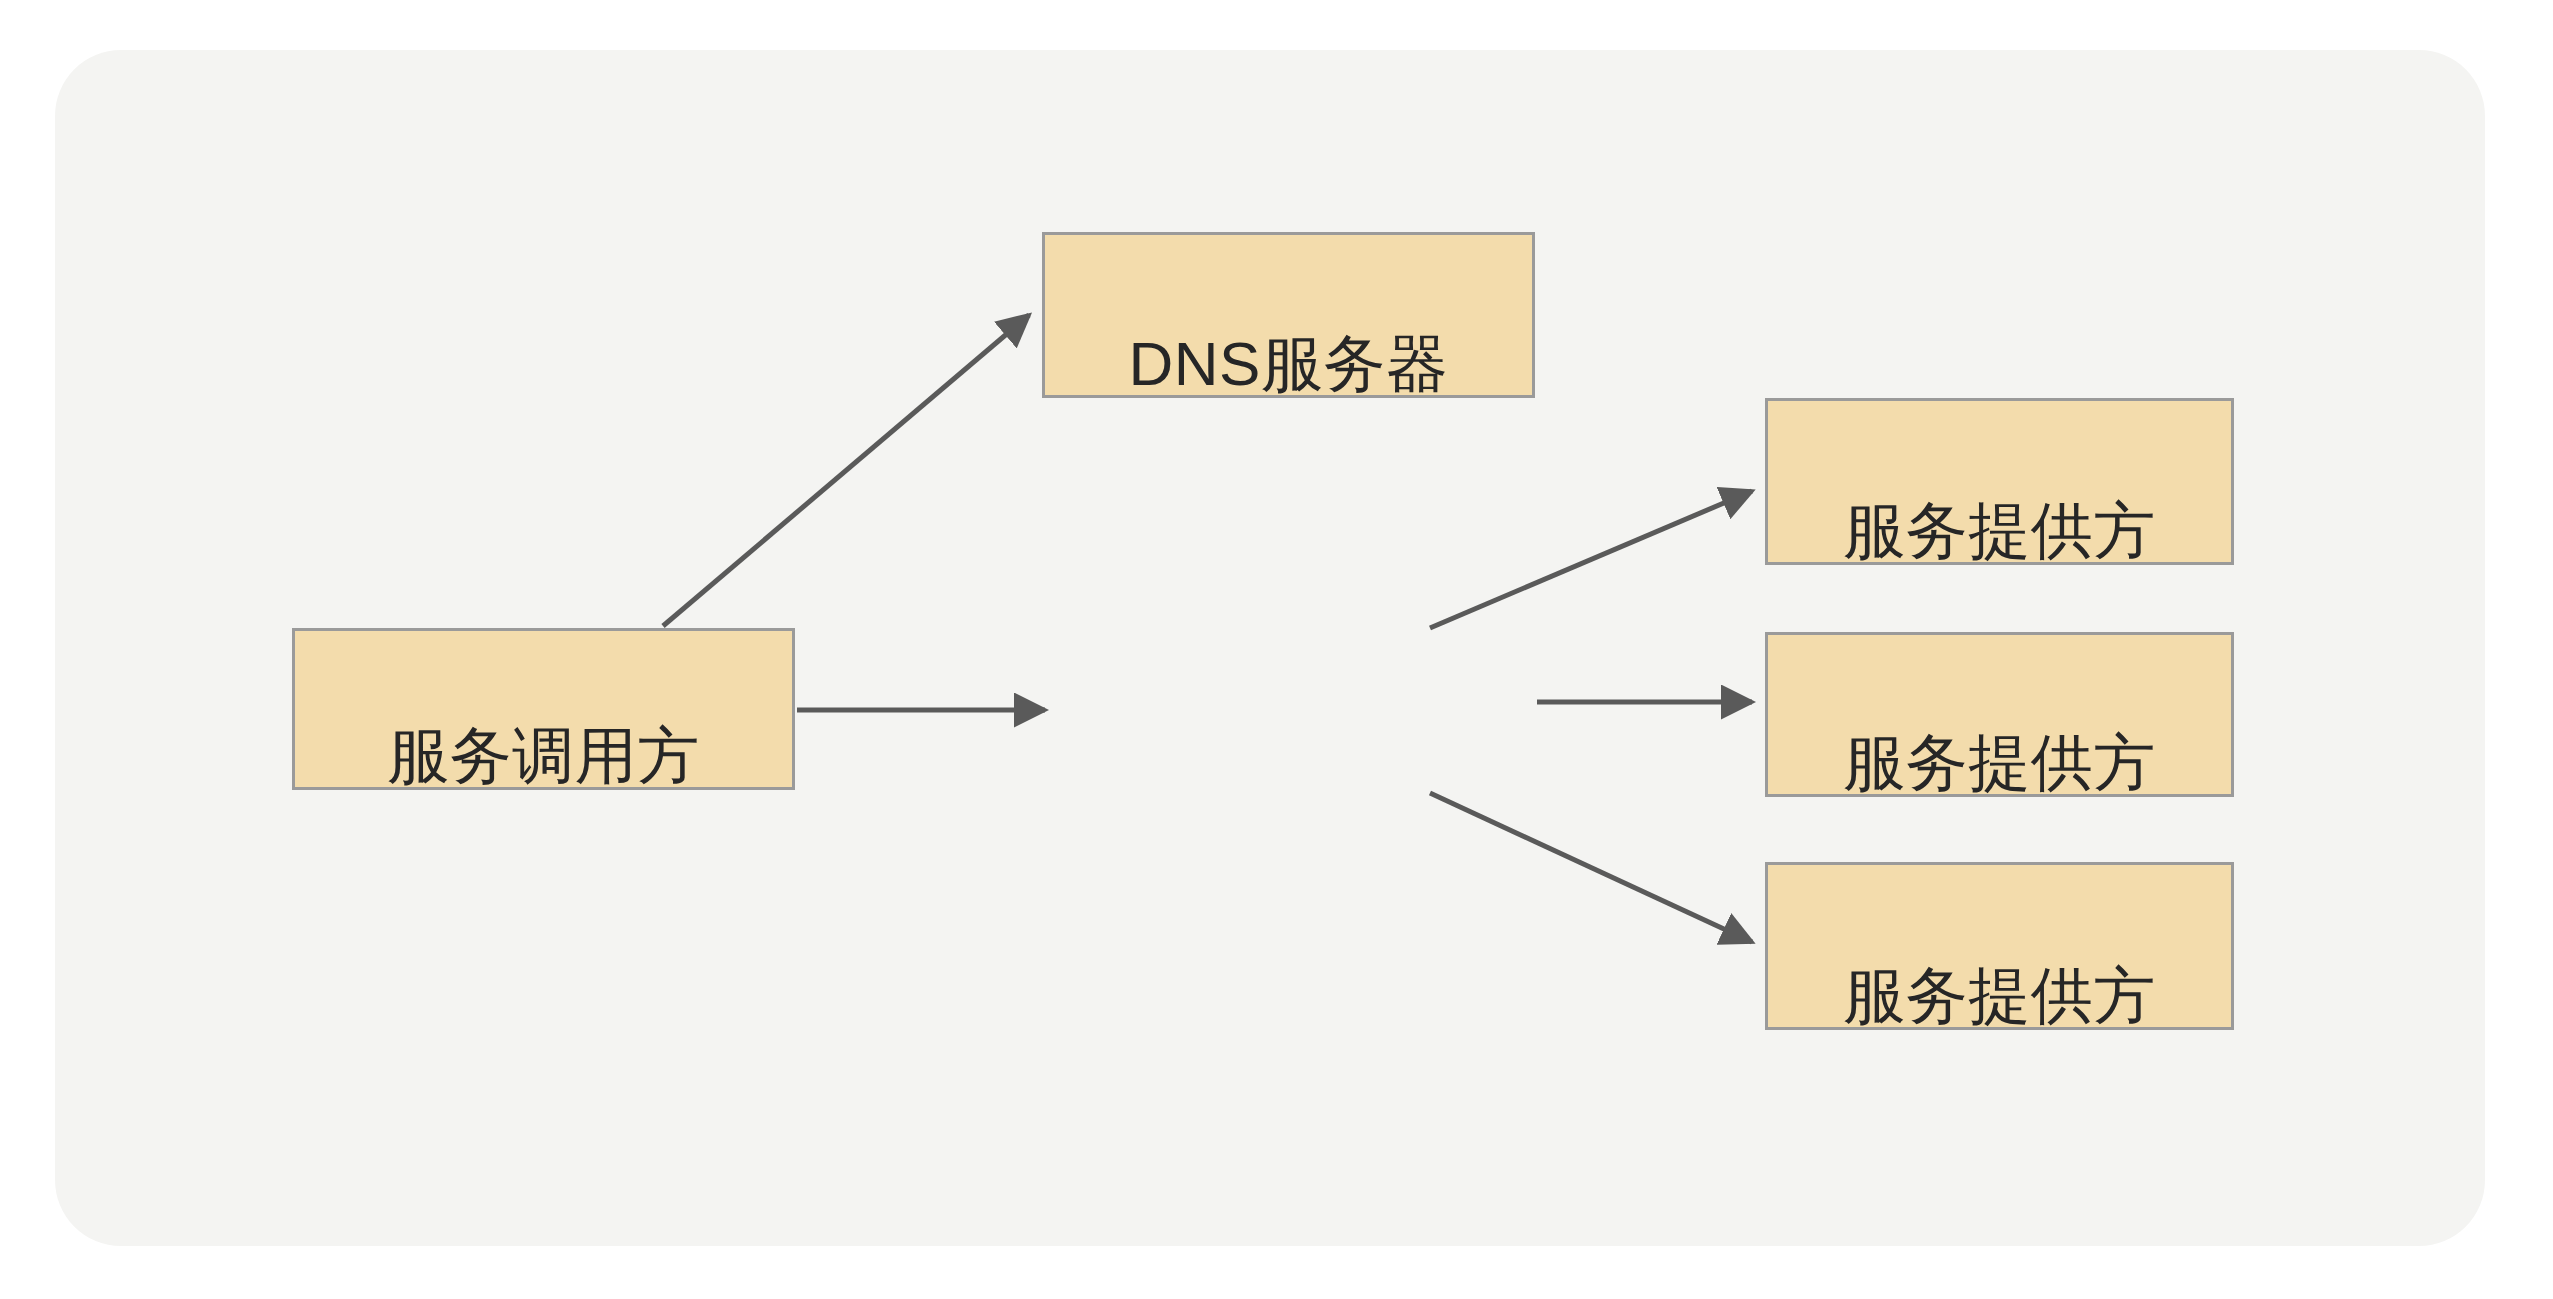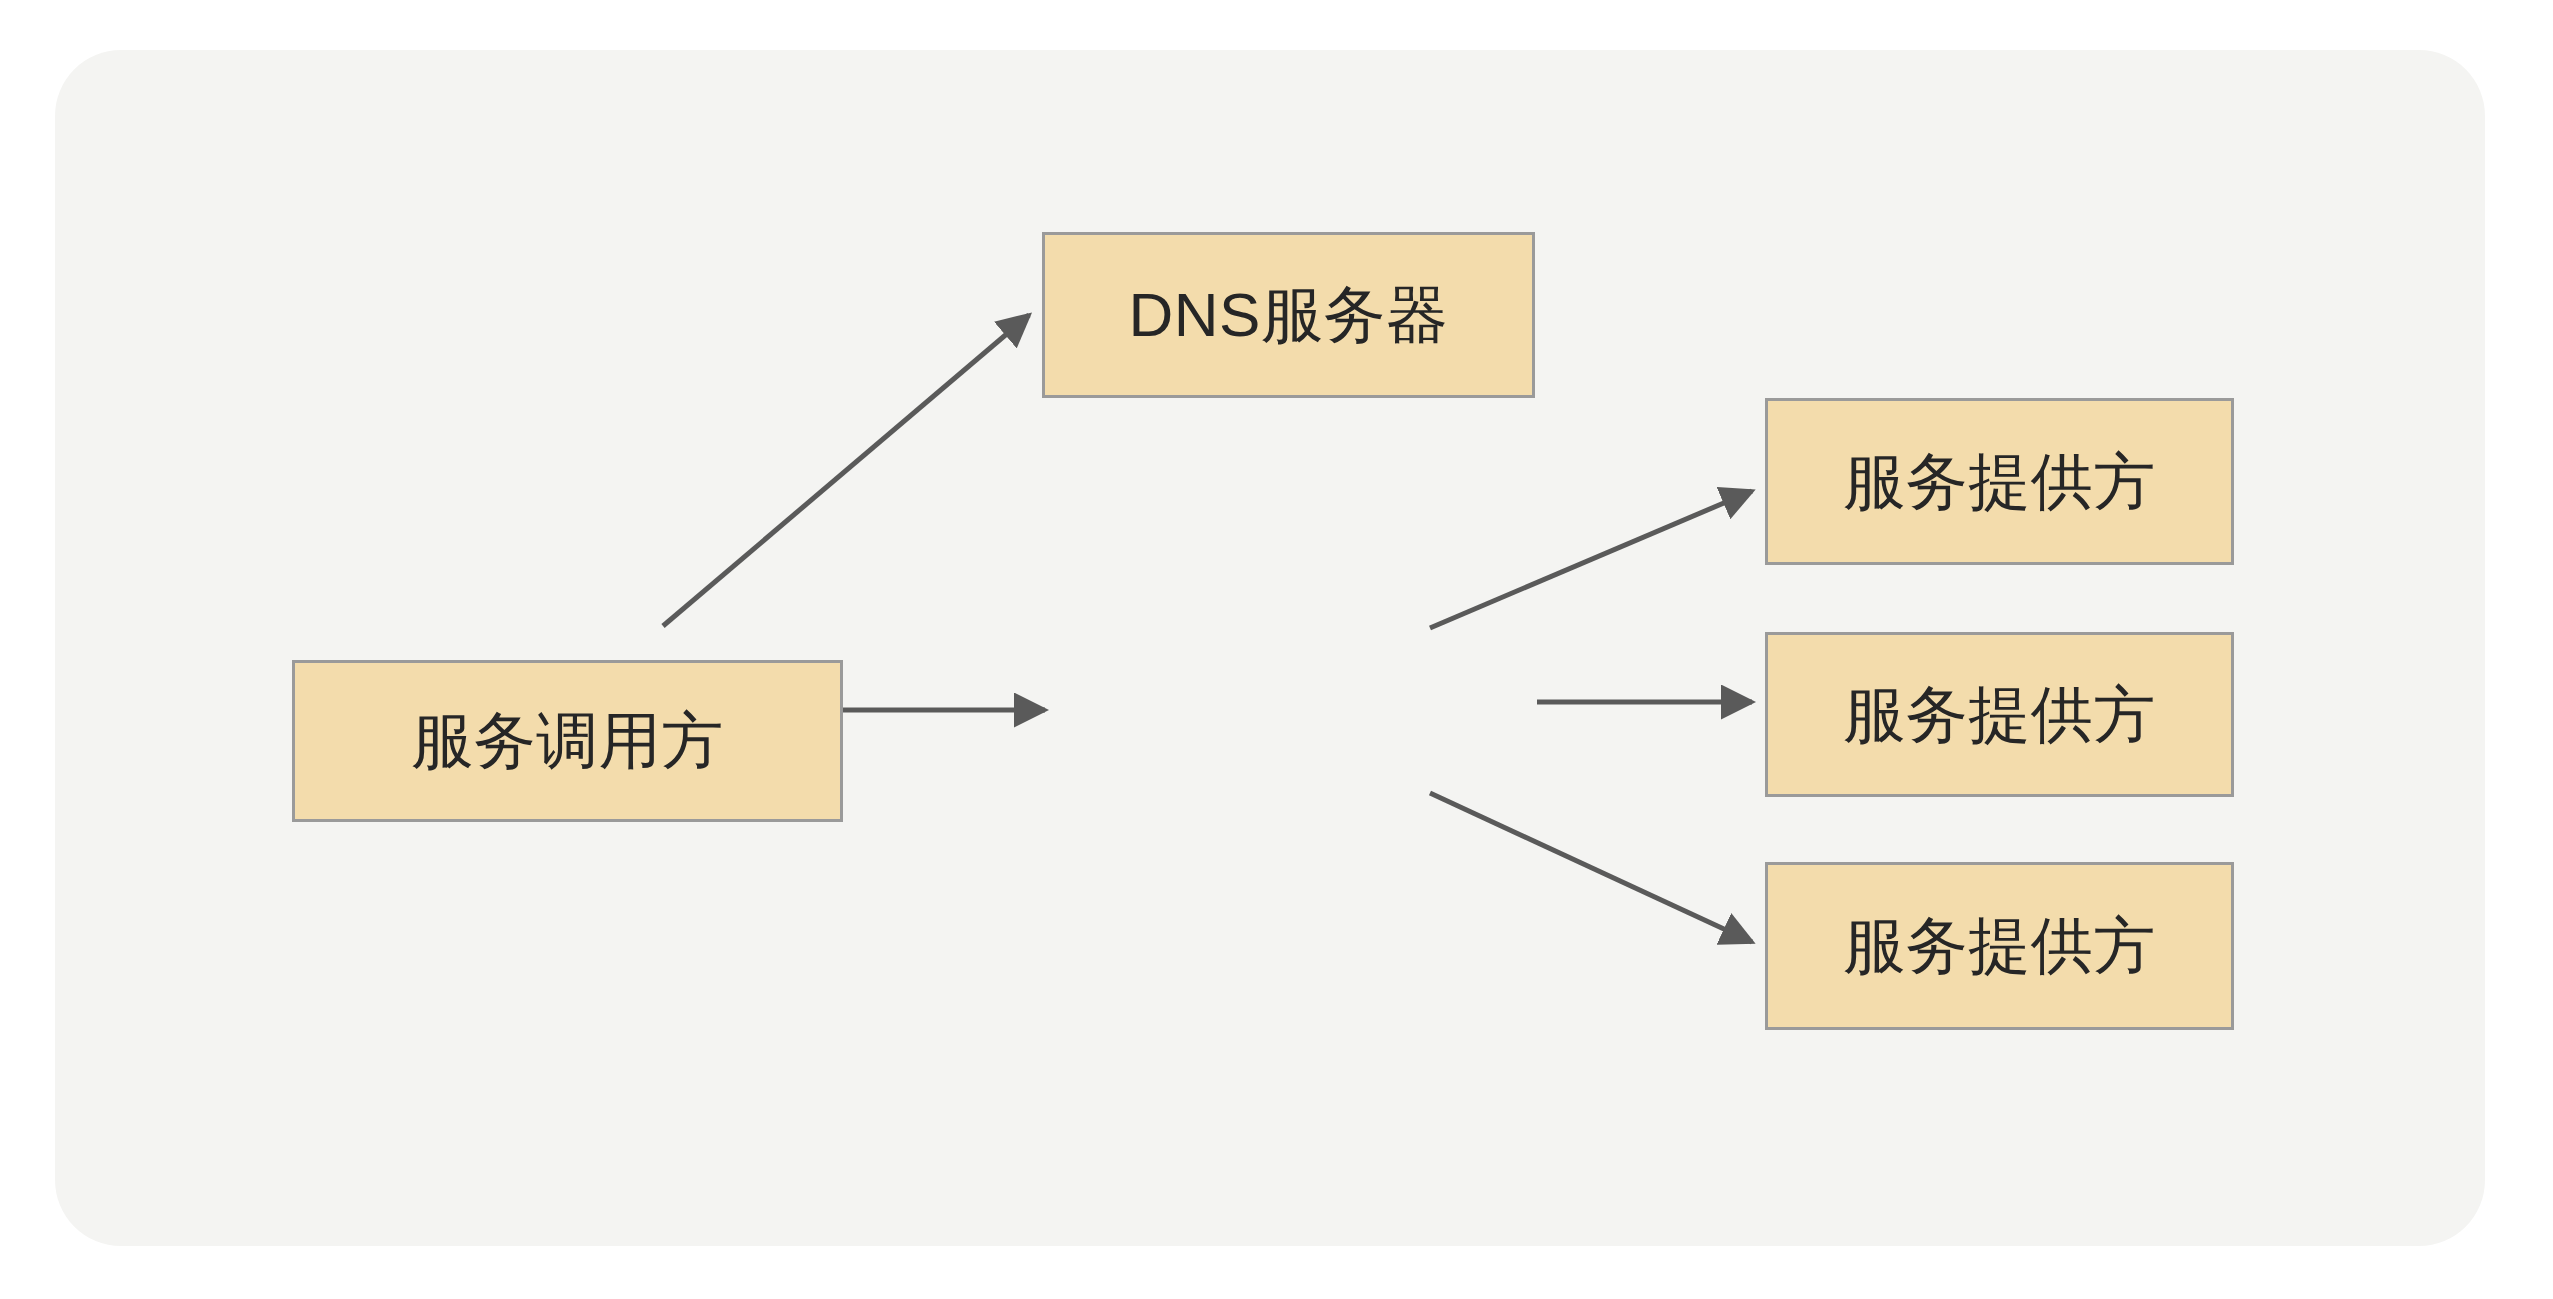--- a/index.html
+++ b/index.html
@@ -34,31 +34,31 @@
     width: 2553px;
     height: 1299px;
     pointer-events: none;
   }
   .node {
     position: absolute;
     box-sizing: border-box;
     background: #f3dcac;
     border: 3px solid #9a9a9a;
     display: flex;
-    align-items: center;
+    align-items: flex-end;
     justify-content: center;
     color: #262626;
     letter-spacing: 0.5px;
   }
   .node-label {
     font-size: 62px;
     line-height: 1;
     white-space: nowrap;
   }
-  #node-caller   { left: 292px;  top: 628px; width: 551px; height: 162px; margin-top: 32px; }
+  #node-caller   { left: 292px;  top: 628px; width: 503px; height: 162px; }
   #node-dns      { left: 1042px; top: 232px; width: 493px; height: 166px; }
   #node-vip      { left: 1058px; top: 632px; width: 477px; height: 158px; }
   #node-provider-1 { left: 1765px; top: 398px;  width: 469px; height: 167px; }
   #node-provider-2 { left: 1765px; top: 632px;  width: 469px; height: 165px; }
   #node-provider-3 { left: 1765px; top: 862px;  width: 469px; height: 168px; }
 </style>
 </head>
 <body>
 
 <div id="stage">

